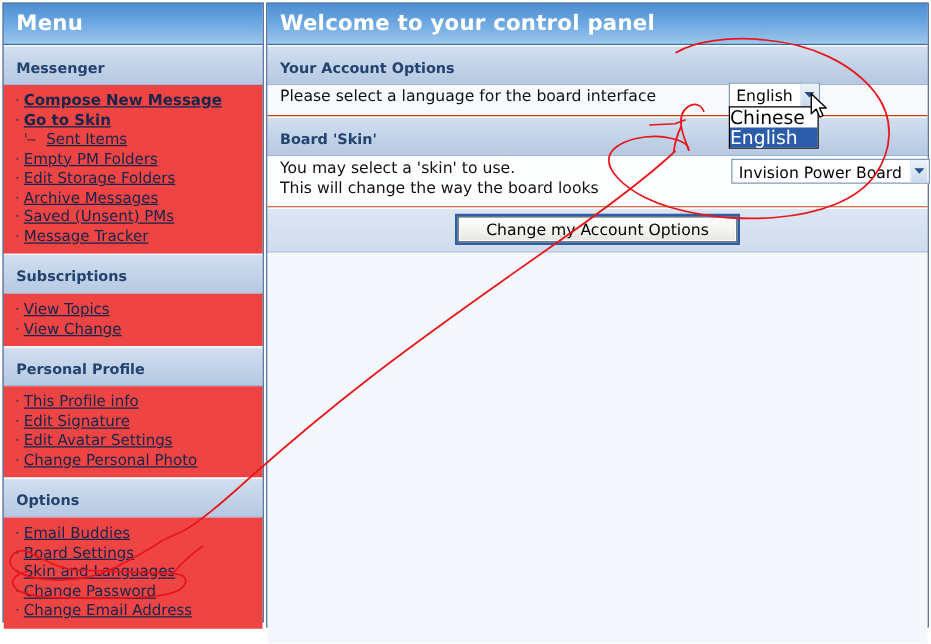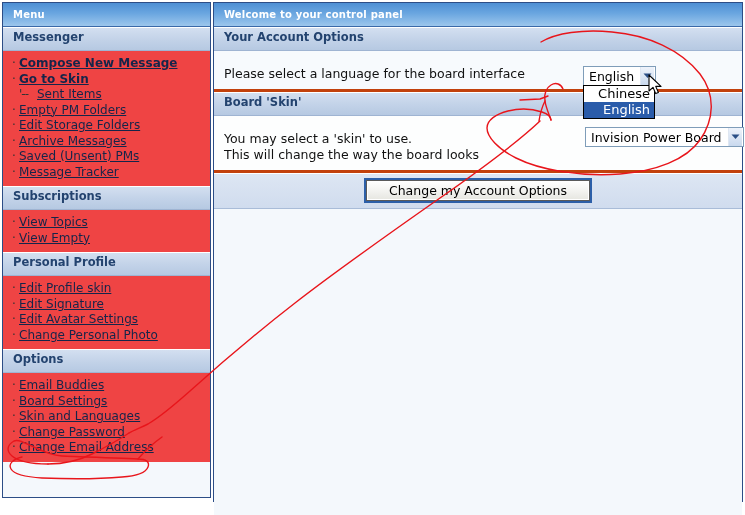--- a/index.html
+++ b/index.html
@@ -19,33 +19,33 @@
   
   .panel {
     position: absolute;
     border: 1px solid #2c4d86;
     background: #f4f8fc;
     box-sizing: border-box;
   }
   .bluebar {
     background: linear-gradient(to bottom, #4d8fd4 0%, #6aa6e0 45%, #9cc6ec 100%);
     color: #ffffff;
-    font-size: 10px;
+    font-size: 17px;
     font-weight: bold;
     letter-spacing: .2px;
     padding: 6px 9px 6px 10px;
     box-sizing: border-box;
     border-bottom: 1px solid #3a69a8;
   }
   .subbar {
     background: linear-gradient(to bottom, #d3dff0 0%, #c2d2e8 55%, #b6c9e2 100%);
     color: #23436f;
     font-size: 11.5px;
     font-weight: bold;
-    padding: 2px 9px 6px 10px;
+    padding: 10px 9px 6px 10px;
     box-sizing: border-box;
     border-top: 1px solid #ffffff;
     border-bottom: 1px solid #9fb4d2;
   }
 
   
   #sidebar { left: 2px; top: 2px; width: 209px; height: 496px; }
   .side-list {
     background: #ef4444;
     padding: 5px 0 6px 0;
@@ -69,23 +69,23 @@
   }
   .side-item.strong a { font-weight: bold; }
   .side-item.indent { padding-left: 16px; }
   .side-item.indent .bullet { width: 18px; letter-spacing: -1px; }
 
   
   #main { left: 213px; top: 2px; width: 530px; height: 500px; }
   .row {
     font-size: 12.5px;
     color: #111;
-    padding: 15px 10px 7px 10px;
-    box-sizing: border-box;
-    border-bottom: 3px solid #c2410c;
+    padding: 1px 10px 7px 10px;
+    box-sizing: border-box;
+    border-bottom: 1px solid #c2410c;
     position: relative;
   }
   .row.light { background: #f7fafd; }
   .row.lighter { background: #fdfefe; }
   .row .line { line-height: 16px; }
   .row.actionbar {
     background: linear-gradient(to bottom, #dde6f3 0%, #d0dcee 100%);
     border-top: 1px solid #ffffff;
     border-bottom: 1px solid #a9bcd8;
     text-align: center;
@@ -130,26 +130,25 @@
     position: absolute;
     left: 369px;
     top: 82px;
     width: 72px;
     border: 1px solid #000000;
     background: #ffffff;
     z-index: 40;
     box-sizing: border-box;
   }
   #lang-options .opt {
-    font-size: 13px;
+    font-size: 15px;
     line-height: 14px;
     padding: 1px 4px 1px 0;
     color: #000;
     white-space: nowrap;
-    text-align: right;
   }
   #lang-options .opt.selected {
     background: #2a5caa;
     color: #ffffff;
   }
 
   
   .btn {
     display: inline-block;
     font-size: 12.5px;
@@ -189,25 +188,25 @@
           <div class="side-item indent"><span class="bullet">'--</span><a href="#">Sent Items</a></div>
           <div class="side-item"><span class="bullet">·</span><a href="#">Empty PM Folders</a></div>
           <div class="side-item"><span class="bullet">·</span><a href="#">Edit Storage Folders</a></div>
           <div class="side-item"><span class="bullet">·</span><a href="#">Archive Messages</a></div>
           <div class="side-item"><span class="bullet">·</span><a href="#">Saved (Unsent) PMs</a></div>
           <div class="side-item"><span class="bullet">·</span><a href="#">Message Tracker</a></div>
         </div>
         <div class="subbar">Subscriptions</div>
         <div class="side-list">
           <div class="side-item"><span class="bullet">·</span><a href="#">View Topics</a></div>
-          <div class="side-item"><span class="bullet">·</span><a href="#">View Empty</a></div>
+          <div class="side-item"><span class="bullet">·</span><a href="#">View Change</a></div>
         </div>
         <div class="subbar">Personal Profile</div>
         <div class="side-list">
-          <div class="side-item"><span class="bullet">·</span><a href="#">Edit Profile skin</a></div>
+          <div class="side-item"><span class="bullet">·</span><a href="#">This Profile info</a></div>
           <div class="side-item"><span class="bullet">·</span><a href="#">Edit Signature</a></div>
           <div class="side-item"><span class="bullet">·</span><a href="#">Edit Avatar Settings</a></div>
           <div class="side-item"><span class="bullet">·</span><a href="#">Change Personal Photo</a></div>
         </div>
         <div class="subbar">Options</div>
         <div class="side-list">
           <div class="side-item"><span class="bullet">·</span><a href="#">Email Buddies</a></div>
           <div class="side-item"><span class="bullet">·</span><a href="#">Board Settings</a></div>
           <div class="side-item"><span class="bullet">·</span><a href="#">Skin and Languages</a></div>
           <div class="side-item"><span class="bullet">·</span><a href="#">Change Password</a></div>

